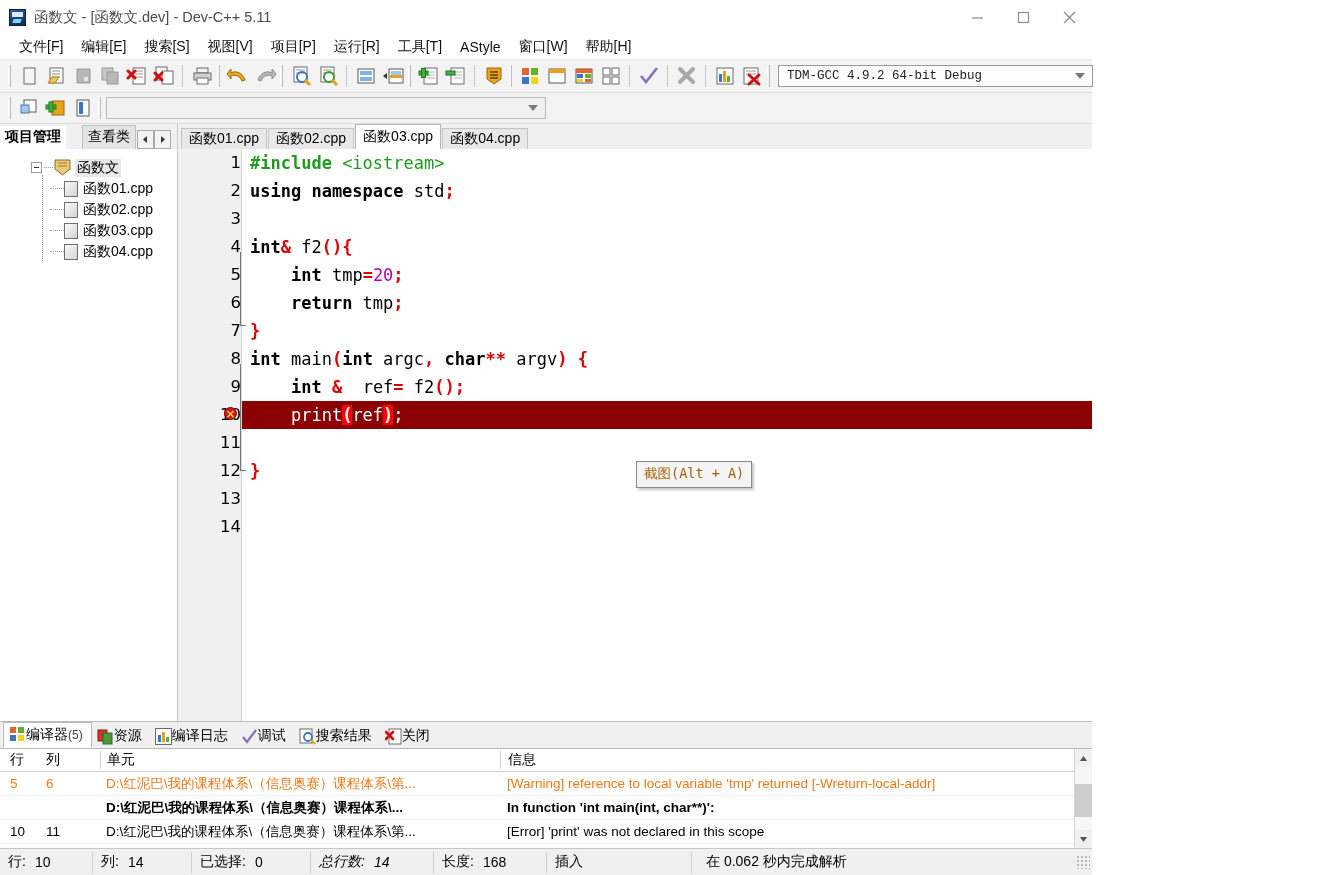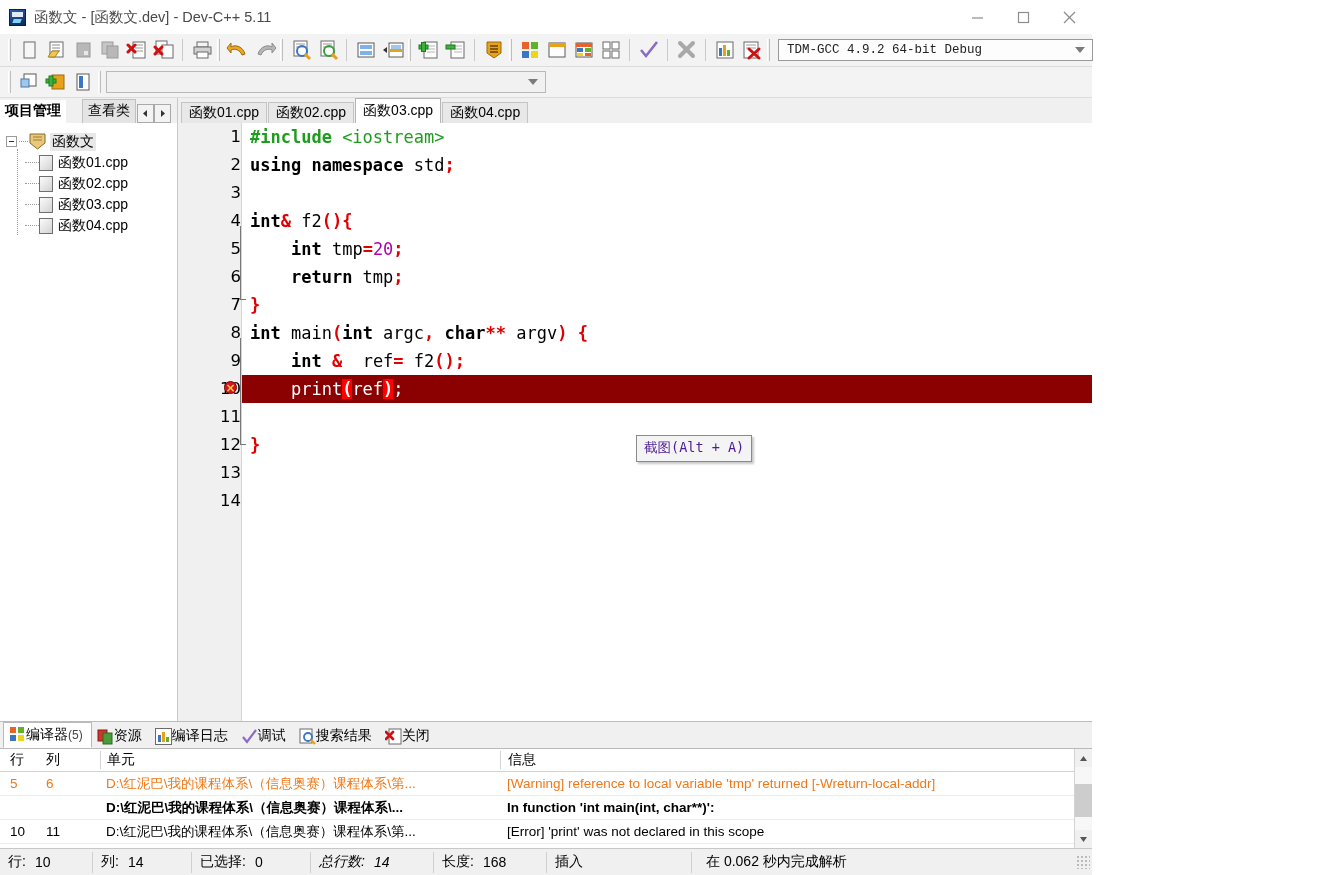--- a/index.html
+++ b/index.html
@@ -181,20 +181,21 @@
     width: 17px; height: 19px;
     border: 1px solid #a9a9a9;
     background: #f3f3f3;
     display: flex; align-items: center; justify-content: center;
   }
   .tree {
     flex: 1 1 auto;
     padding: 8px 0 0 6px;
     overflow: hidden;
     background: #fff;
+    margin-left: 25px;
   }
   .tree-root {
     display: flex; align-items: center;
     height: 21px;
     font-size: 14px;
     position: relative;
   }
   .expander {
     width: 11px; height: 11px;
     border: 1px solid #9b9b9b;
@@ -354,21 +355,21 @@
   .plain{ color: #000; }
   .on-hl { color: #ffffff; }
   .on-hl-sym { color: #ffffff; background: #ff0000; font-weight: bold; }
 
   .tooltip {
     position: absolute;
     background: #f4f4f4;
     border: 1px solid #8a8a8a;
     box-shadow: 2px 2px 2px rgba(0,0,0,0.22);
     font-size: 13.5px;
-    color: #4c1d95;
+    color: #a16207;
     padding: 3px 7px 4px 7px;
     white-space: nowrap;
   }
 
   
   .bottom {
     flex: 0 0 auto;
     background: #f0f0f0;
     border-top: 1px solid #bcbcbc;
     display: flex;
@@ -502,20 +503,32 @@
       </div>
       <div class="wc">
         <svg width="15" height="15">
             <line x1="2" y1="2" x2="13" y2="13" stroke="#8d8d8d" stroke-width="1.2"></line>
             <line x1="13" y1="2" x2="2" y2="13" stroke="#8d8d8d" stroke-width="1.2"></line>
           </svg>
       </div>
     </div>
   </div>
 
+  <div class="menubar">
+    <div class="menu-item">文件[F]</div>
+    <div class="menu-item">编辑[E]</div>
+    <div class="menu-item">搜索[S]</div>
+    <div class="menu-item">视图[V]</div>
+    <div class="menu-item">项目[P]</div>
+    <div class="menu-item">运行[R]</div>
+    <div class="menu-item">工具[T]</div>
+    <div class="menu-item">AStyle</div>
+    <div class="menu-item">窗口[W]</div>
+    <div class="menu-item">帮助[H]</div>
+  </div>
 
   <div class="toolbar">
     <div class="tb-grip"></div>
 
     <div class="tb-btn">
       <svg width="22" height="22">
           <rect x="6" y="3" width="11" height="16" fill="#f6f6f6" stroke="#6a6a6a"></rect>
         </svg>
     </div>
     <div class="tb-btn">

